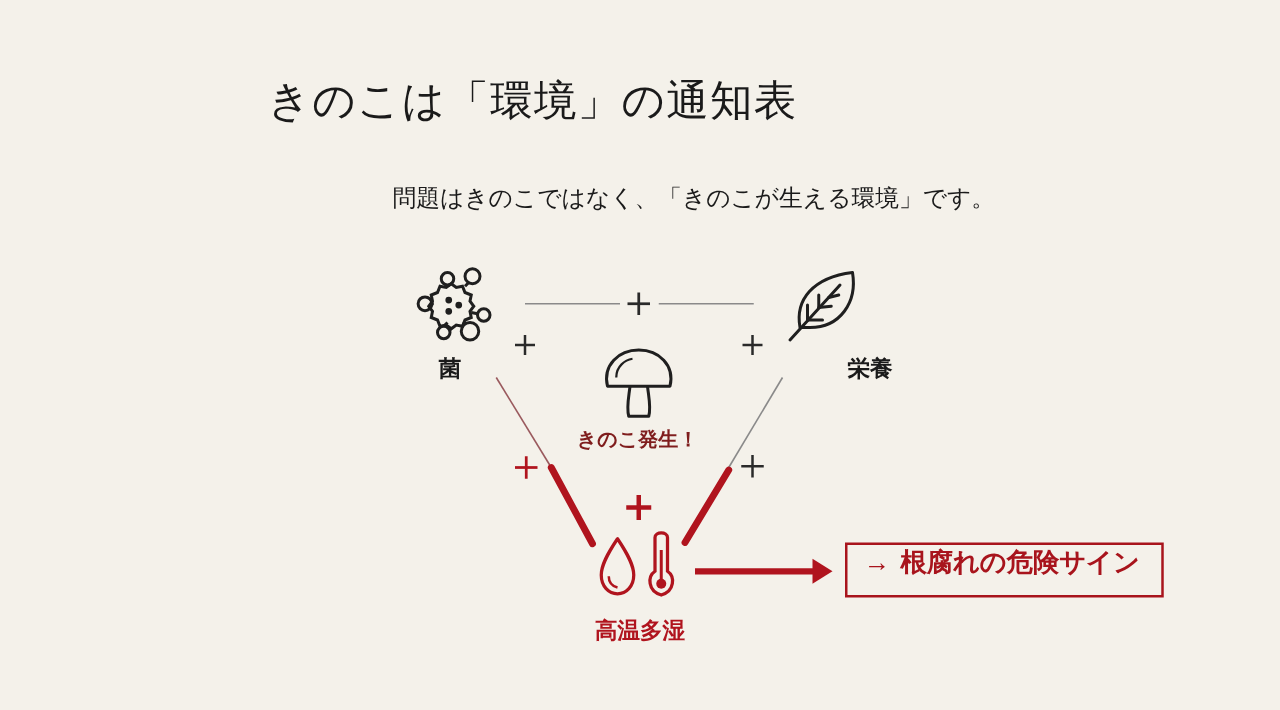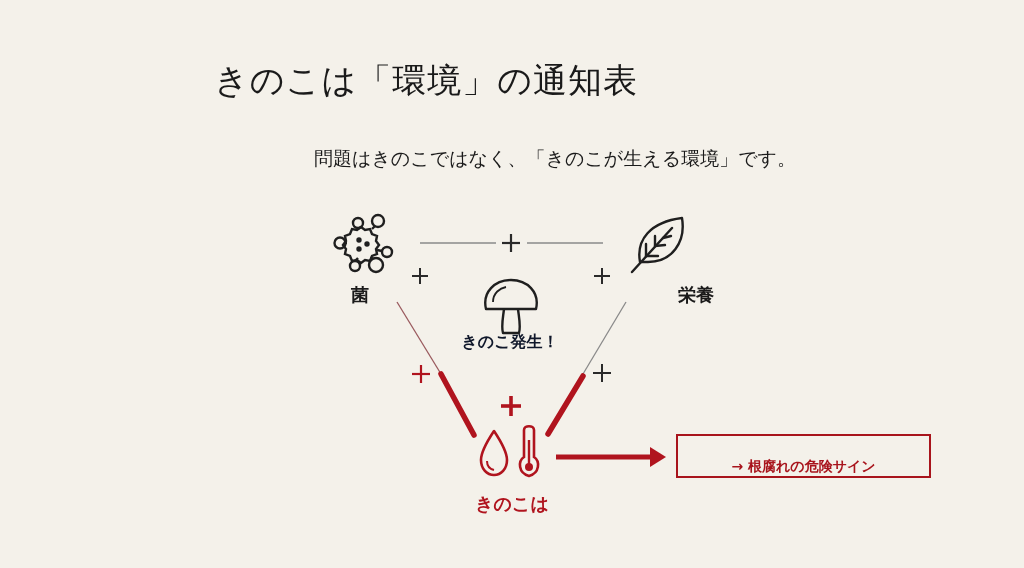--- a/index.html
+++ b/index.html
@@ -61,49 +61,50 @@
   .label-nutrients {
     left: 656px;
     top: 283px;
     width: 80px;
     font-size: 18px;
     font-weight: bold;
     color: #1a1a1a;
   }
   .label-mushroom {
     left: 440px;
-    top: 332px;
+    top: 342px;
     width: 140px;
     font-size: 16px;
     font-weight: bold;
-    color: #0f172a;
+    color: #7f1d1d;
   }
   .label-humid {
     left: 450px;
     top: 492px;
     width: 124px;
     font-size: 18px;
     font-weight: bold;
     color: #b0141e;
   }
   .warning-box {
     position: absolute;
     left: 676px;
     top: 434px;
     width: 255px;
     height: 44px;
     border: 2px solid #a8141c;
     box-sizing: border-box;
     display: flex;
-    align-items: flex-end;
+    align-items: flex-start;
     justify-content: center;
-    font-size: 14px;
+    font-size: 21px;
     font-weight: bold;
     color: #a8141c;
     background: transparent;
+    font-family: Liberation Mono, monospace;
   }
 </style>
 </head>
 <body>
 
 <h1 class="title">きのこは「環境」の通知表</h1>
 <p class="subtitle">問題はきのこではなく、「きのこが生える環境」です。</p>
 
 <svg class="diagram" viewBox="0 0 1024 568" width="1024" height="568" xmlns="http://www.w3.org/2000/svg">
 
@@ -200,17 +201,17 @@
 
   <g>
     <line x1="556" y1="457" x2="652" y2="457" stroke="#b0141e" stroke-width="5"></line>
     <polygon points="650,447 666,457 650,467" fill="#b0141e"></polygon>
   </g>
 </svg>
 
 <div class="label label-fungus">菌</div>
 <div class="label label-nutrients">栄養</div>
 <div class="label label-mushroom">きのこ発生！</div>
-<div class="label label-humid">きのこは</div>
+<div class="label label-humid">高温多湿</div>
 
 <div class="warning-box">
   <span>→ 根腐れの危険サイン</span>
 </div>
 
 </body></html>

